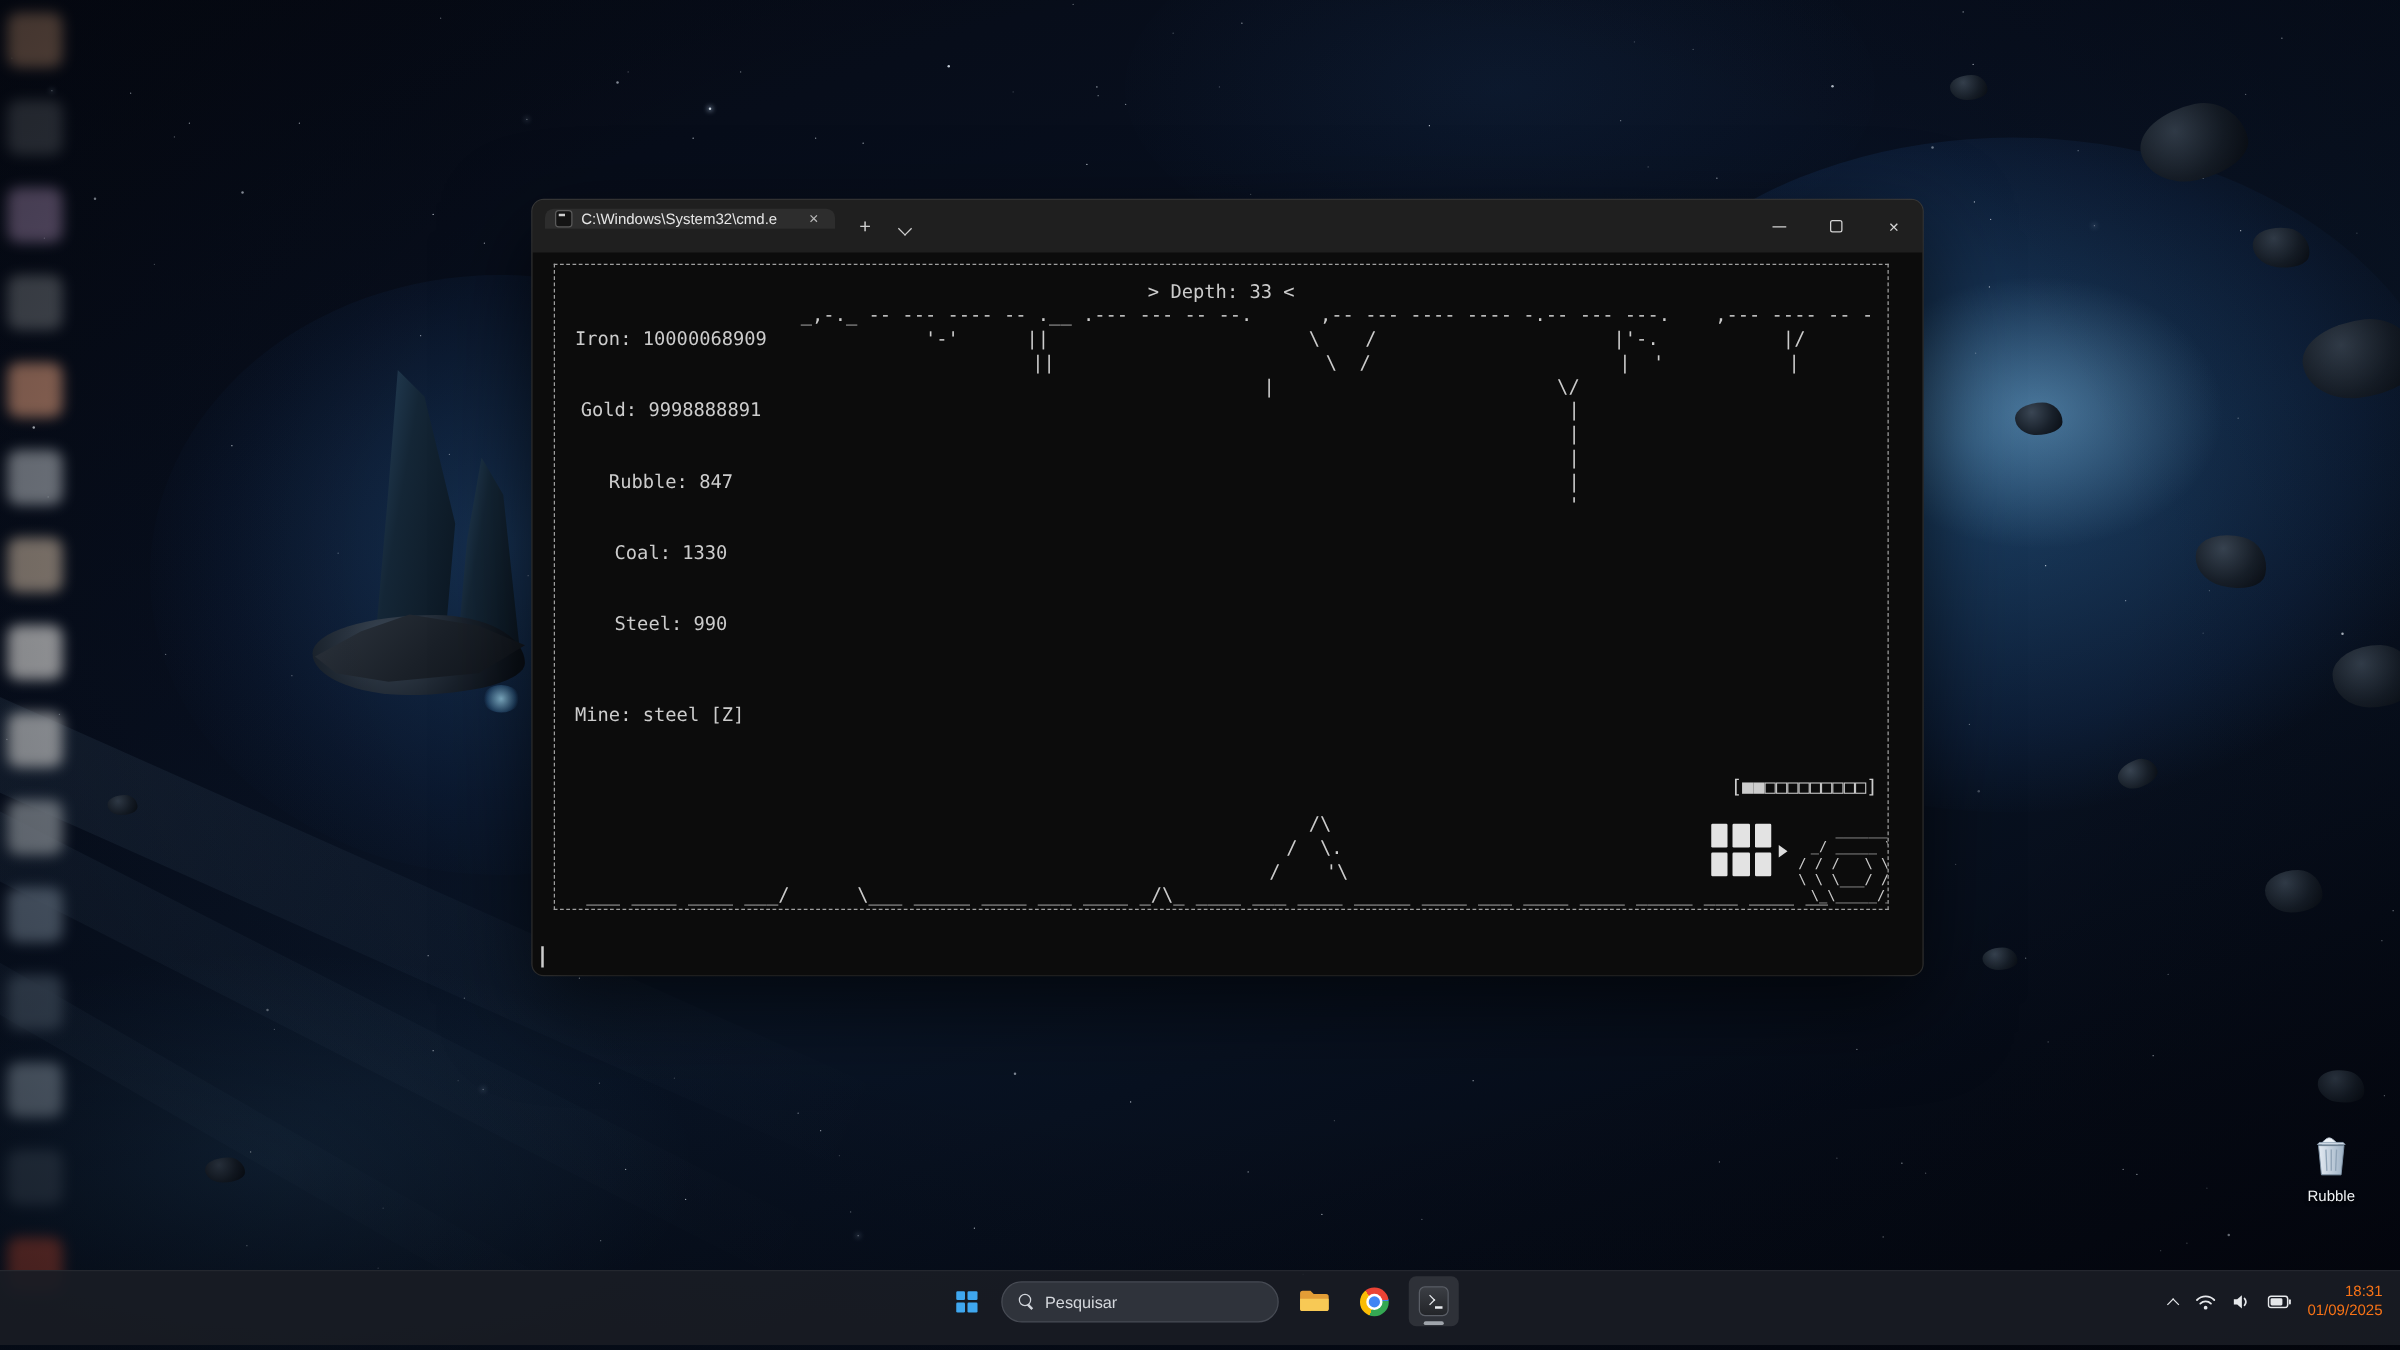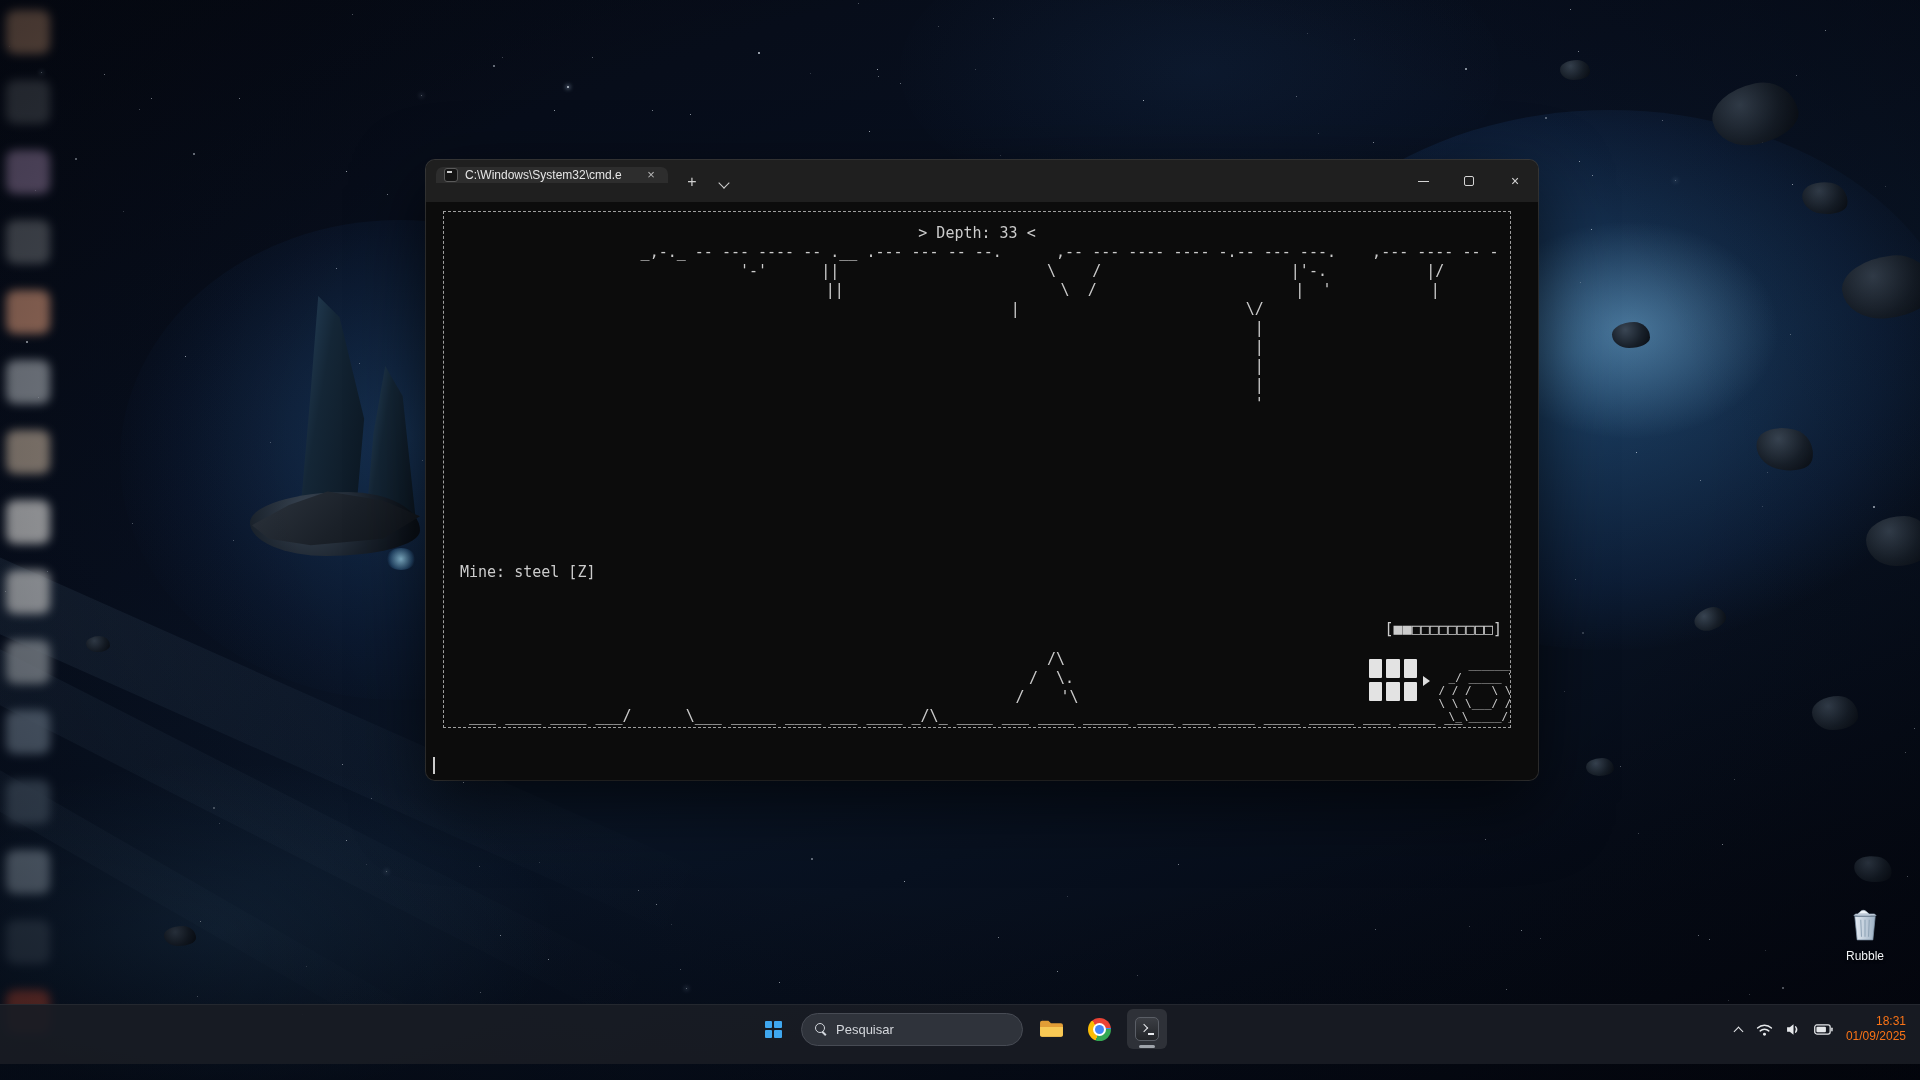--- a/index.html
+++ b/index.html
@@ -69,21 +69,21 @@
   .terrain-bottom { left:16px; bottom:1px; color:#b9b9b9; }
   .building { left:925px; top:447px; width:48px; height:42px; display:grid; grid-template-columns:repeat(3,1fr); grid-template-rows:repeat(2,1fr); gap:4px; }
   .building b { background:#e3e3e3; border-radius:1px; }
   .marker { left:979px; top:464px; width:0; height:0; border-left:7px solid #dddddd; border-top:5px solid transparent; border-bottom:5px solid transparent; }
   .hexagon { left:988px; top:414px; font-size:11px !important; line-height:13px !important; color:#d6d6d6;margin-top:32px; }
   .statusline { position:absolute; left:17px; top:533px; width:1068px; display:flex; justify-content:space-between; }
   .statusline span { color:#cccccc; font-size:15px; white-space:pre; }
   .cursor { position:absolute; left:7px; top:555px; width:2px; height:17px; background:#cccccc; }
 
   
-  .taskbar { position:absolute; left:0; bottom:16px; width:1920px; height:60px;
+  .taskbar { position:absolute; left:0; bottom:4px; width:1920px; height:60px;
     background:rgba(25,28,36,.92); border-top:1px solid rgba(255,255,255,.06); }
   .tb-center { position:absolute; left:0; top:0; width:1920px; height:48px; display:flex; align-items:center; justify-content:center; gap:8px; }
   .tb-btn { width:40px; height:40px; display:flex; align-items:center; justify-content:center; border-radius:6px; position:relative; }
   .tb-btn.active { background:rgba(255,255,255,.10); }
   .tb-btn.active::after { content:""; position:absolute; bottom:1px; left:50%; transform:translateX(-50%); width:16px; height:3px; border-radius:2px; background:#9fa4ab; }
   .startlogo { width:17px; height:17px; display:grid; grid-template-columns:1fr 1fr; grid-template-rows:1fr 1fr; gap:2px; }
   .startlogo b { background:#3fa7ef; border-radius:1px; }
   .search-pill { width:222px; height:33px; border-radius:17px; background:#2f333b; border:1px solid #474b54;
     display:flex; align-items:center; gap:9px; padding:0 13px; }
   .mag { width:12px; height:12px; position:relative; }
@@ -375,20 +375,27 @@
           </div>
         <div class="ctl ctl-max">
             <i></i>
           </div>
         <div class="ctl ctl-close">×</div>
       </div>
     </div>
 
     <div class="content">
       <div class="gamebox">
+        <div class="res">
+          <div>Iron: 10000068909</div>
+          <div>Gold: 9998888891</div>
+          <div>Rubble: 847</div>
+          <div>Coal: 1330</div>
+          <div>Steel: 990</div>
+        </div>
         <span class="depth">&gt; Depth: 33 &lt;</span>
         <pre class="terrain-top">                    _,-._ -- --- ---- -- .__ .--- --- -- --.      ,-- --- ---- ---- -.-- --- ---.    ,--- ---- -- -
                          '-'      ||                       \    /                     |'-.           |/
                                   ||                        \  /                      |  '           |
                                    |                         \/
                                                               |
                                                               |
                                                               |
                                                               |
                                                               '</pre>

